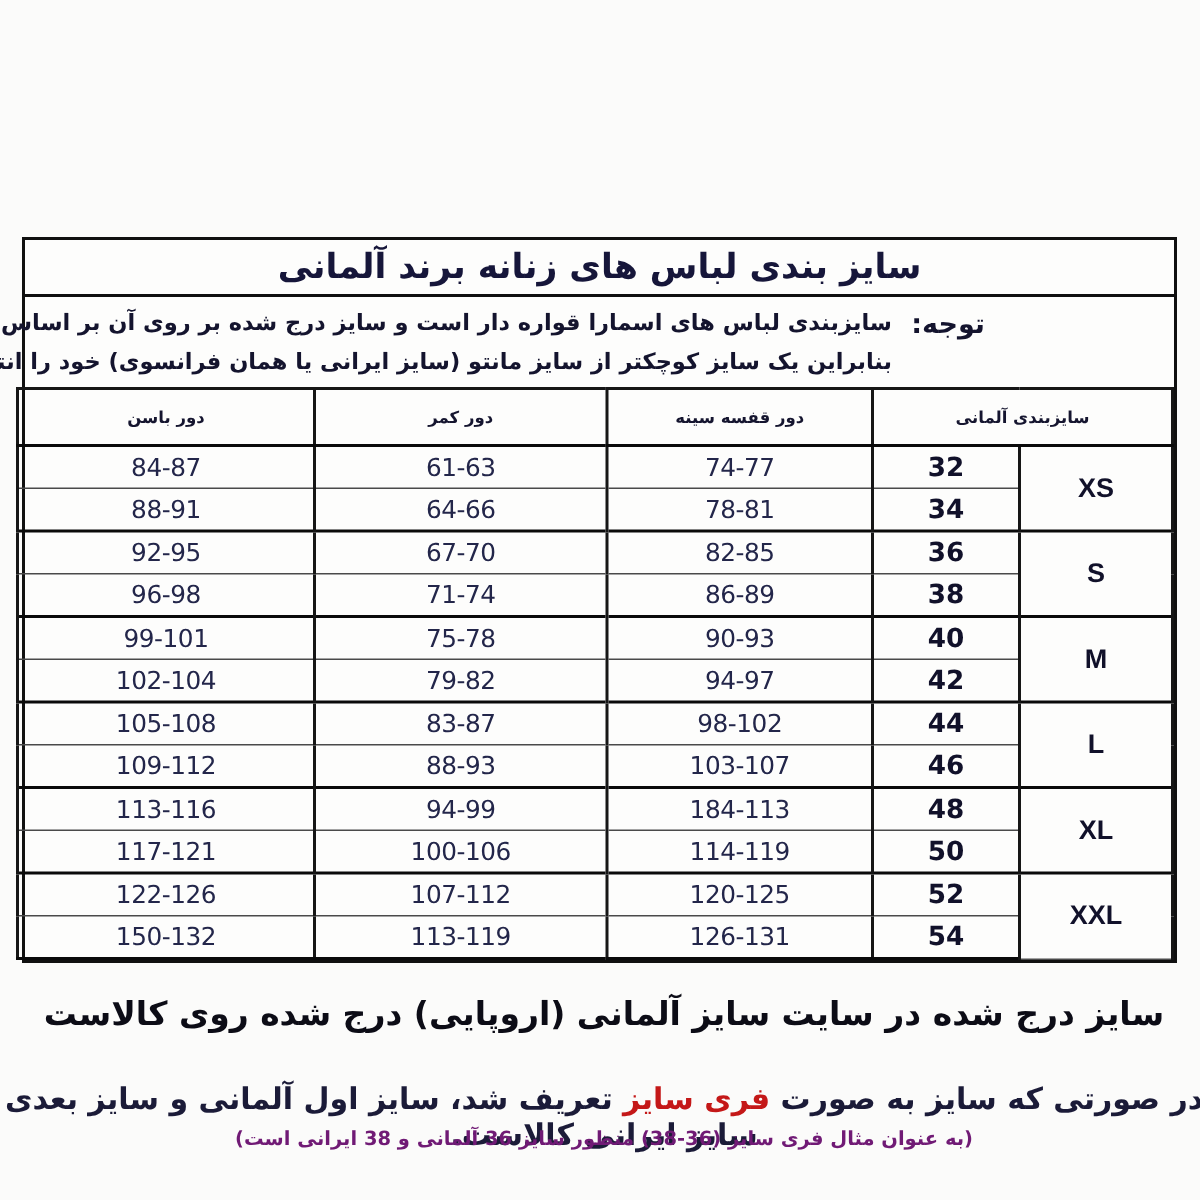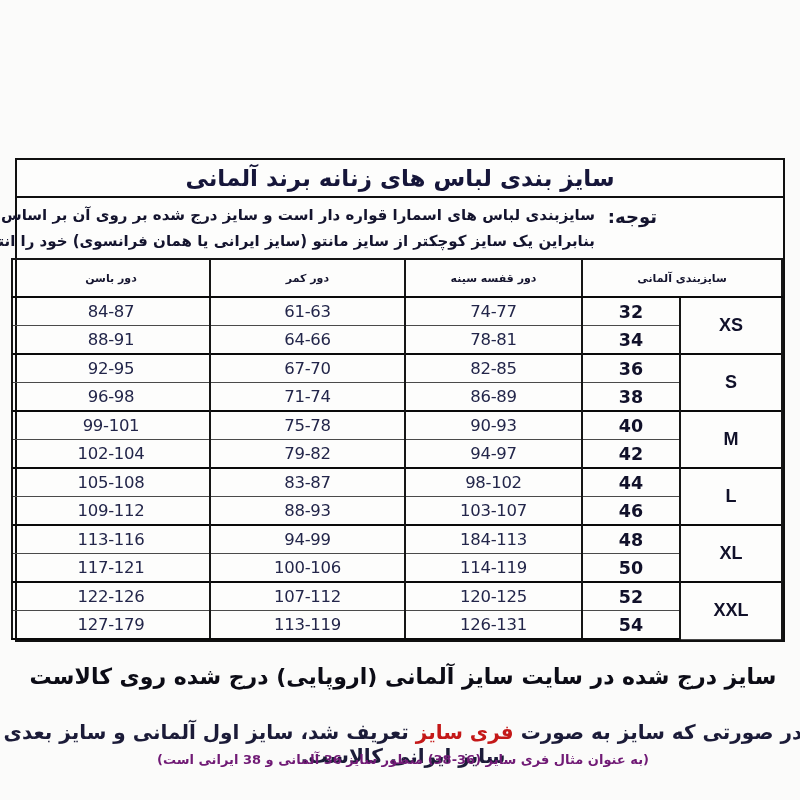--- a/index.html
+++ b/index.html
@@ -205,21 +205,21 @@
           <td class="letter" rowspan="2">XXL</td>
           <td class="size-num">52</td>
           <td class="range">120-125</td>
           <td class="range">107-112</td>
           <td class="range">122-126</td>
         </tr>
         <tr>
           <td class="size-num">54</td>
           <td class="range">126-131</td>
           <td class="range">113-119</td>
-          <td class="range">127-179</td>
+          <td class="range">150-132</td>
         </tr>
       </tbody>
   </table>
 
 </div>
 
 <div class="footer-line footer-1">سایز درج شده در سایت سایز آلمانی (اروپایی) درج شده روی کالاست</div>
 
 <div class="footer-line footer-2"><span>در صورتی که سایز به صورت </span><span class="free-size" style="color: rgb(196, 24, 24);">فری سایز</span><span> تعریف شد، سایز اول آلمانی و سایز بعدی سایز ایرانی کالاست.</span></div>
 

